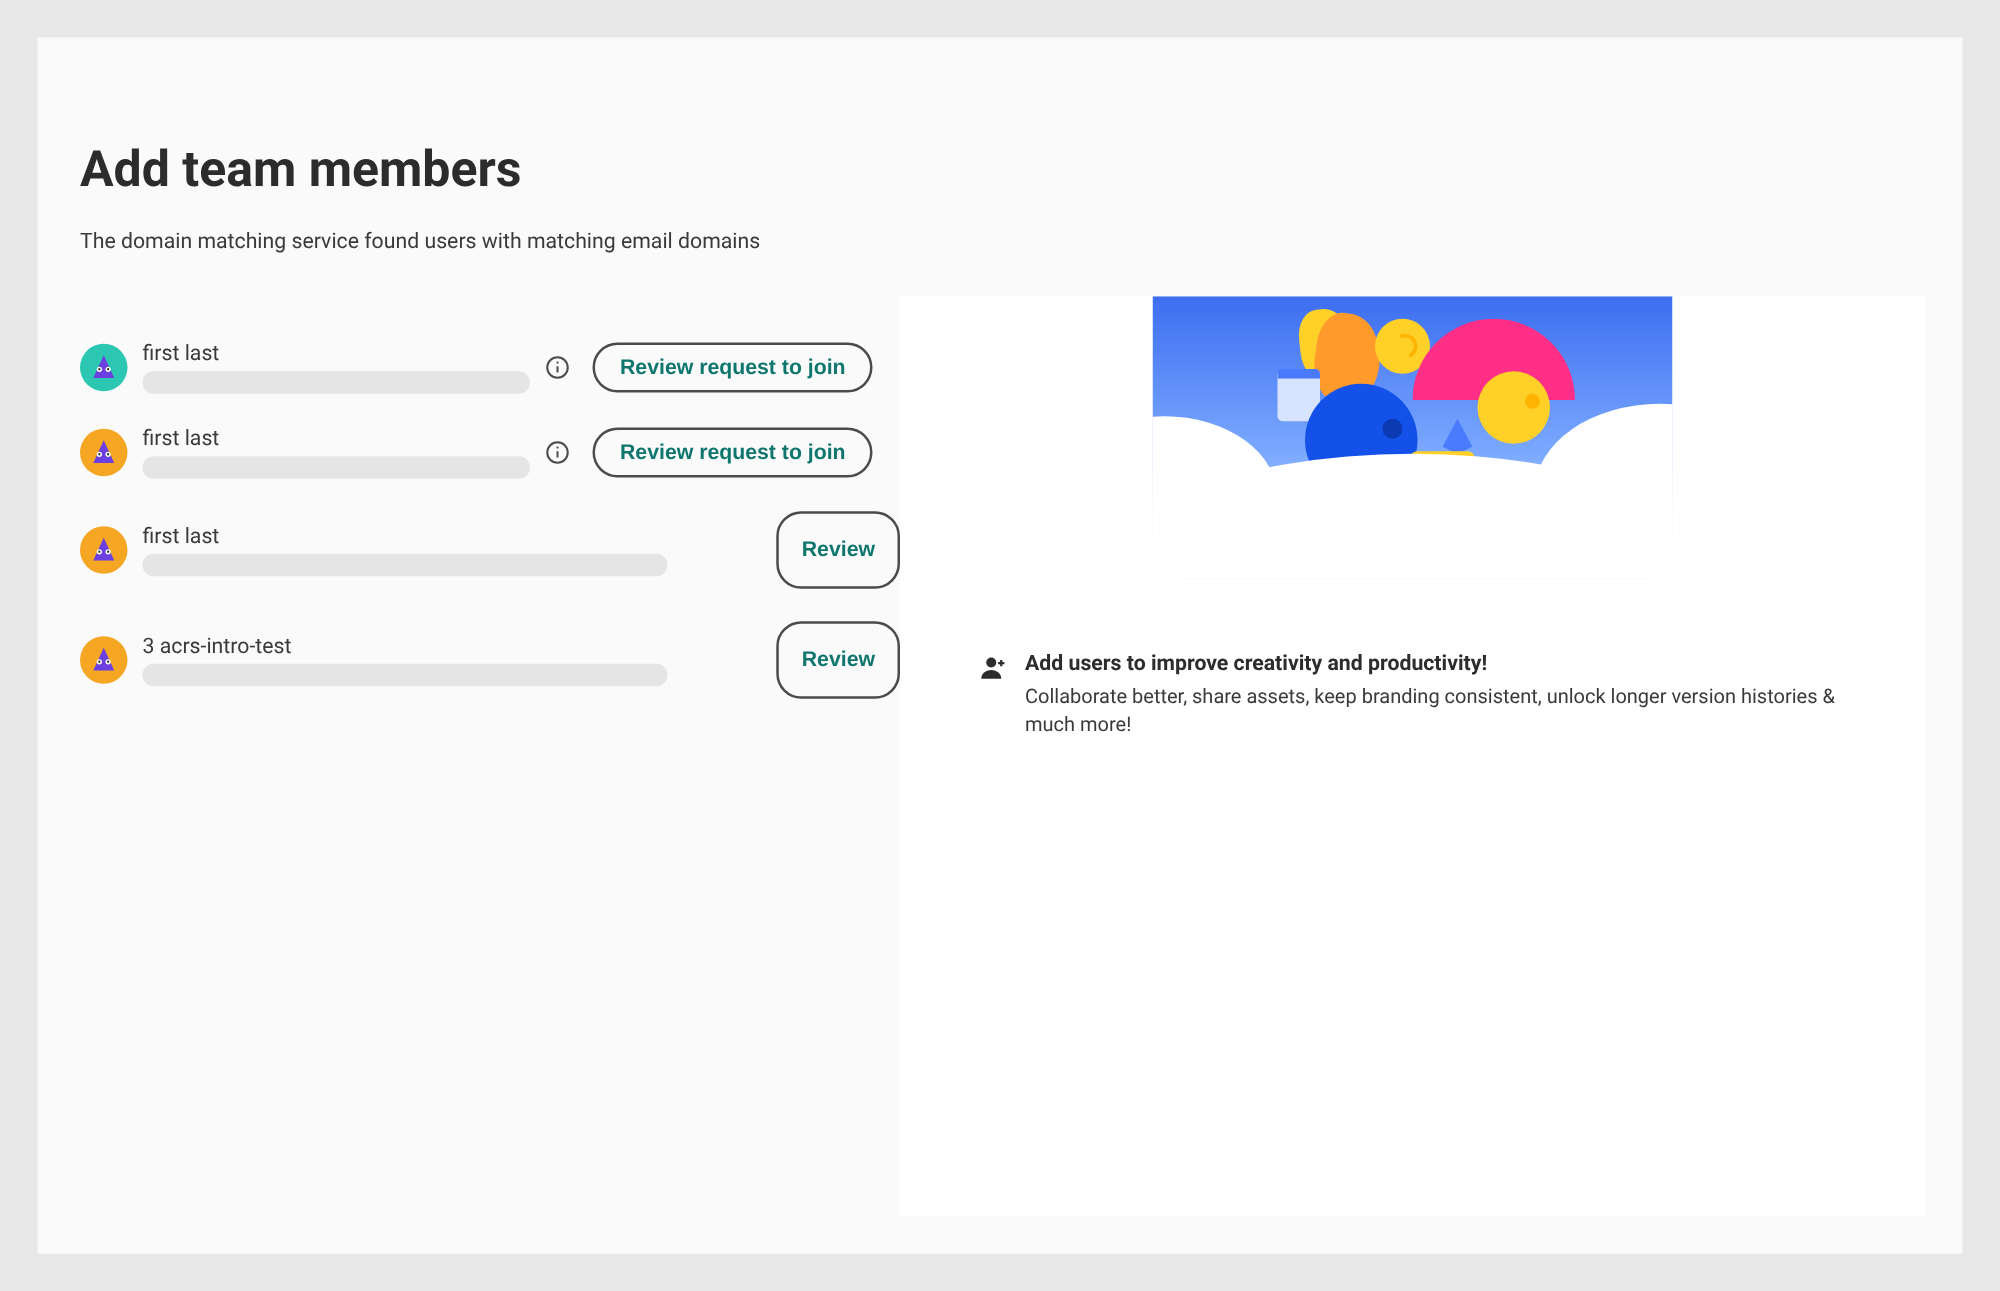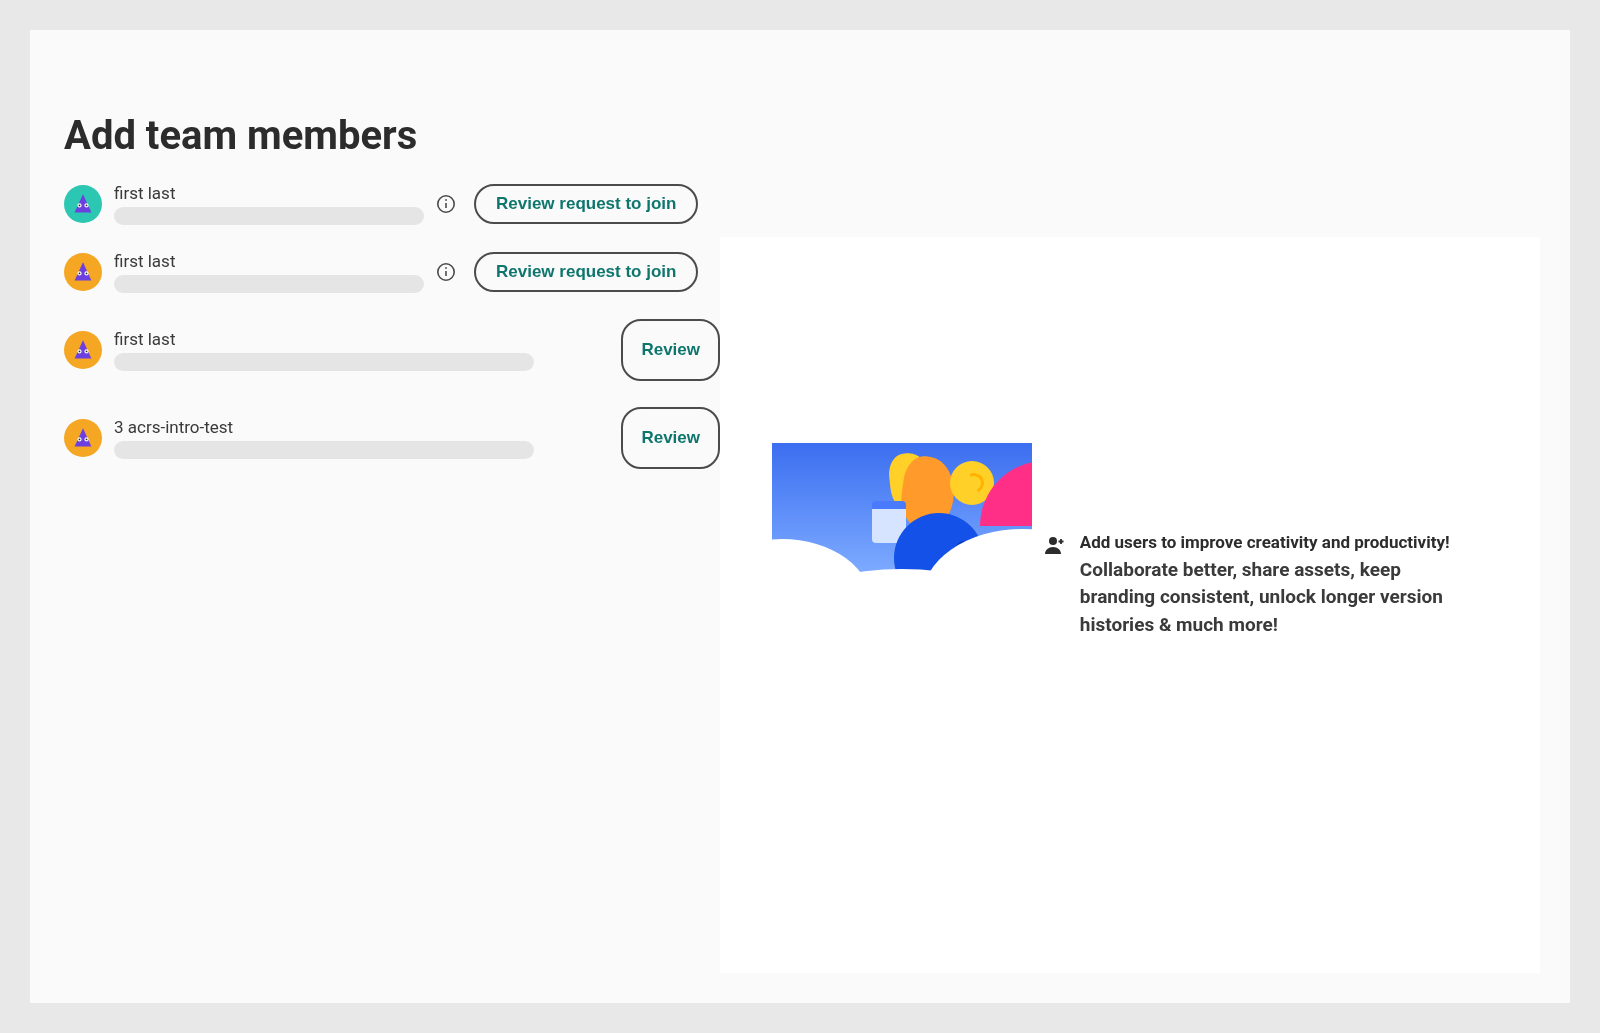--- a/index.html
+++ b/index.html
@@ -21,20 +21,21 @@
   .left {
     flex: 0 0 660px;
     padding-left: 4px;
   }
   .right {
     flex: 1;
     background: #ffffff;
     margin-top: 125px;
     padding: 0 52px 40px 52px;
     display: flex;
+    flex-direction: column;
     align-items: center;
   }
   h1 {
     font-size: 40px;
     font-weight: 700;
     color: #2c2c2c;
     margin-bottom: 24px;
   }
   .subtitle {
     font-size: 17px;
@@ -186,32 +187,32 @@
     color: #2c2c2c;
     margin-top: 2px;
   }
   .benefit-title {
     font-size: 17px;
     font-weight: 700;
     color: #2c2c2c;
     margin-bottom: 4px;
   }
   .benefit-text {
-    font-size: 19px;
+    font-size: 16px;
     color: #3a3a3a;
     line-height: 1.45;
-    font-weight: bold;
   }
 </style>
 </head>
 <body>
 
 <div class="card">
   <div class="left">
     <h1>Add team members</h1>
+    <p class="subtitle">The domain matching service found users with matching email domains</p>
 
 
     <div class="user-list" id="user-list">
         <div class="user-row">
           <div class="avatar teal">
             <svg viewBox="0 0 40 40">
               <polygon points="8,32 20,6 32,32" fill="#6b3fe0"></polygon>
               <circle cx="15" cy="22" r="3" fill="#fff"></circle>
               <circle cx="25" cy="22" r="3" fill="#fff"></circle>
               <circle cx="15" cy="22" r="1.3" fill="#2c2c2c"></circle>

